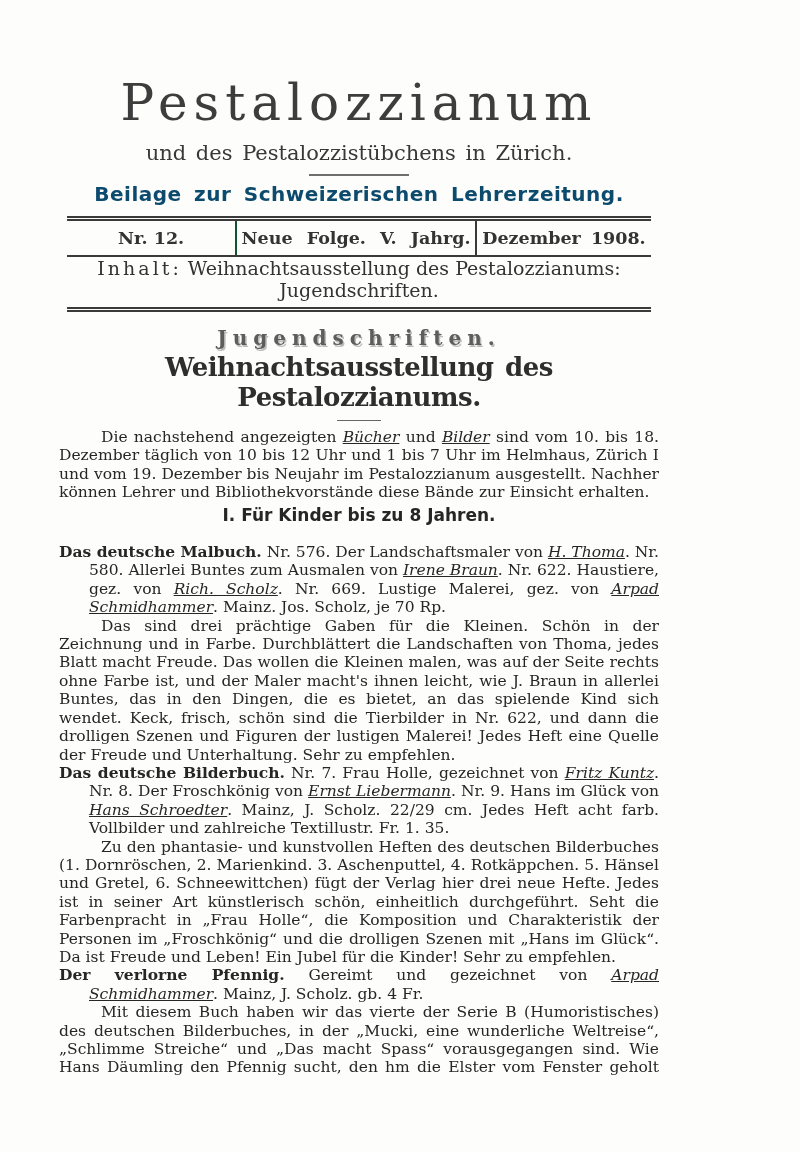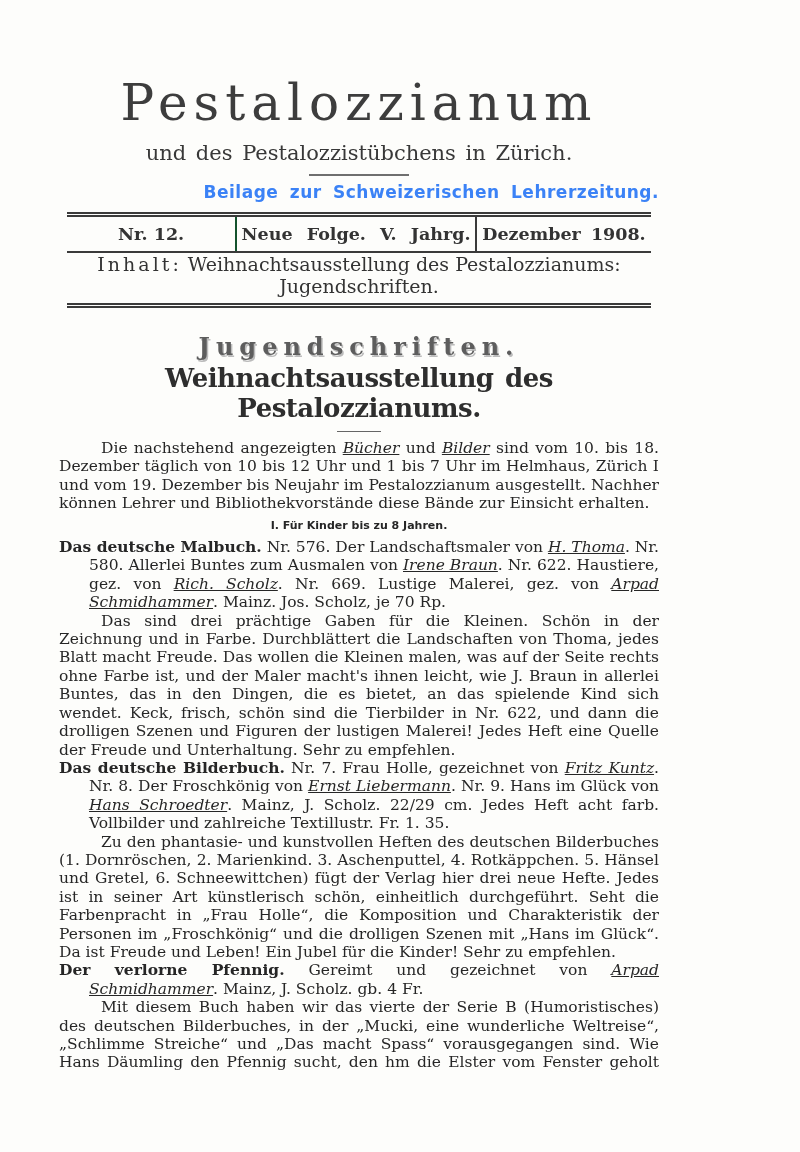--- a/index.html
+++ b/index.html
@@ -33,27 +33,27 @@
     line-height:27px;
     word-spacing:3px;
     color:#383838;
   }
   .rule-short {
     width:100px; border:0; border-top:2px solid #6f6f6f;
     margin:7px auto 6px;
   }
   .tagline {
     margin:2px 0 10px;
-    text-align:right;
+    text-align:center;
     font-family:"DejaVu Sans", sans-serif;
     font-weight:bold;
-    font-size:17px;
+    font-size:20px;
     letter-spacing:0.5px;
     word-spacing:5px;
-    color:#3b82f6;
+    color:#0c4a6e;
   }
 
   
   .issue-bar {
     width:584px; margin:0 auto;
     border-top:5px double #3a3a3a;
     border-bottom:5px double #3a3a3a;
   }
   .issue-row {
     display:flex; align-items:stretch;
@@ -65,23 +65,23 @@
   .cell-series { width:41%; border-left:2px solid #14532d; border-right:2px solid #3a3a3a; word-spacing:8px; }
   .cell-date   { width:30%; word-spacing:4px; }
   .inhalt-row {
     text-align:center; font-size:19px; color:#333;
     padding:0 0 6px;
   }
   .inhalt-label { letter-spacing:3px; }
 
   
   .article-h1 {
-    margin:24px 0 2px;
+    margin:14px 0 2px;
     text-align:center;
-    font-size:24px; font-weight:bold;
+    font-size:20px; font-weight:bold;
     letter-spacing:6px;
     color:#5d5d5d;
     text-shadow:1.5px 1.5px 0 #bcbcbc;
   }
   .article-h2 {
     margin:2px 0 0;
     text-align:center;
     font-size:26px; font-weight:bold;
     letter-spacing:-0.5px;
     word-spacing:3px;
@@ -96,24 +96,24 @@
   .body-text {
     font-size:15.5px;
     line-height:18.4px;
     text-align:justify;
     color:#262626;
   }
   .body-text p { margin:0; }
   p.para  { text-indent:42px; }
   p.entry { padding-left:30px; text-indent:-30px; }
   p.bheading {
-    margin:4px 0 3px;
+    margin:4px 0 19px;
     text-align:center; text-indent:0;
     font-family:"DejaVu Sans", sans-serif;
-    font-weight:bold; font-size:11px;
+    font-weight:bold; font-size:17px;
   }
   p.last-justify { text-align-last:justify; }
   .it { font-style:italic;text-decoration:underline; }
   .bd { font-weight:bold; }
 </style>
 </head>
 <body>
 
 <div class="page">
 

